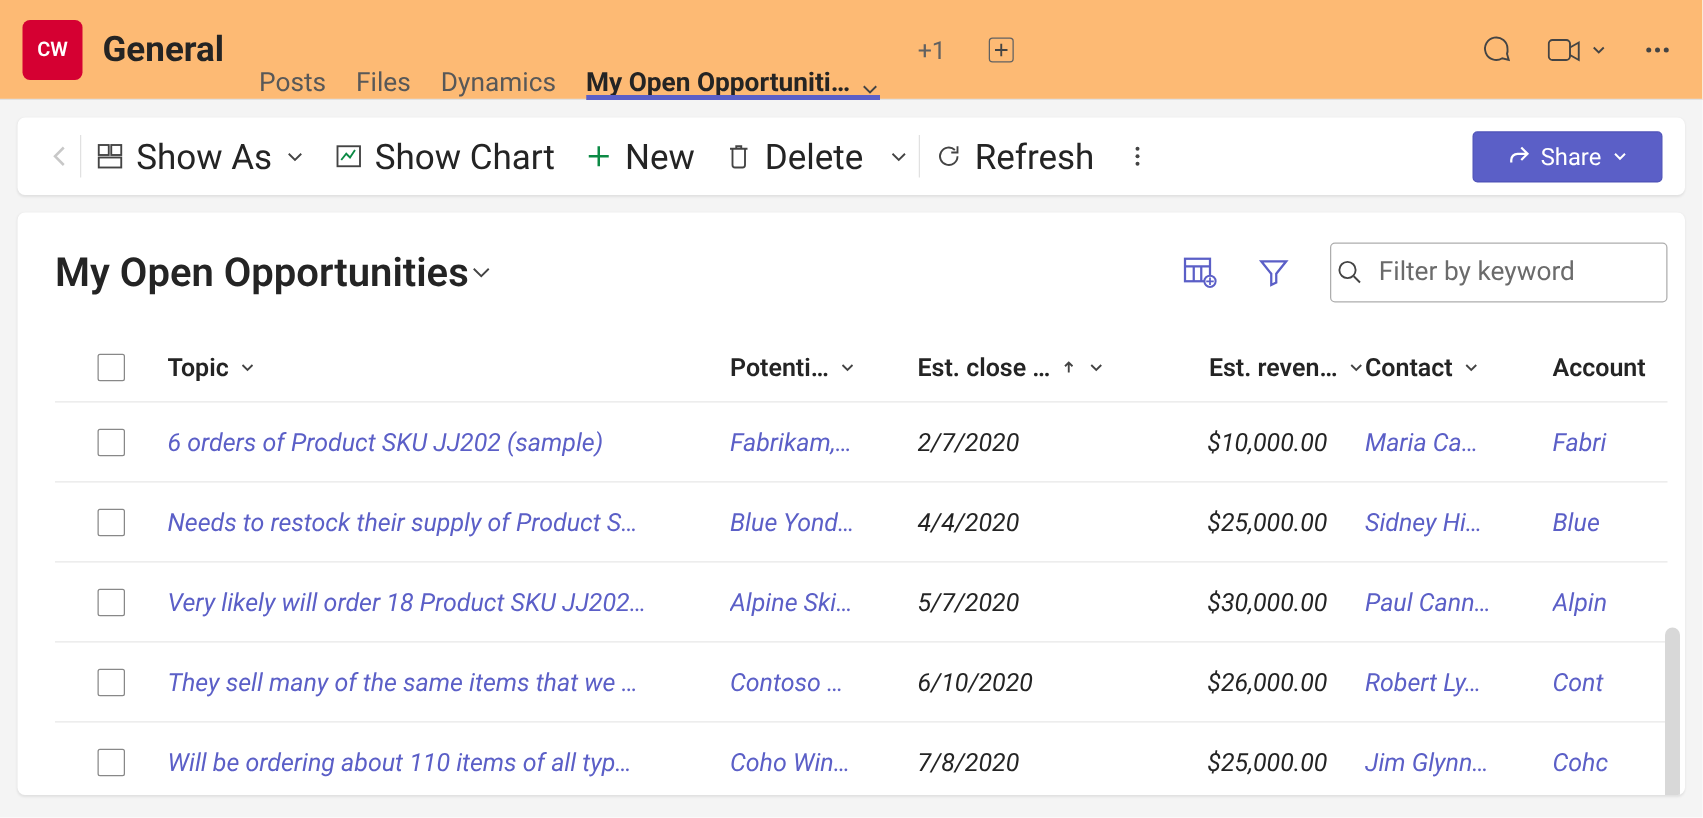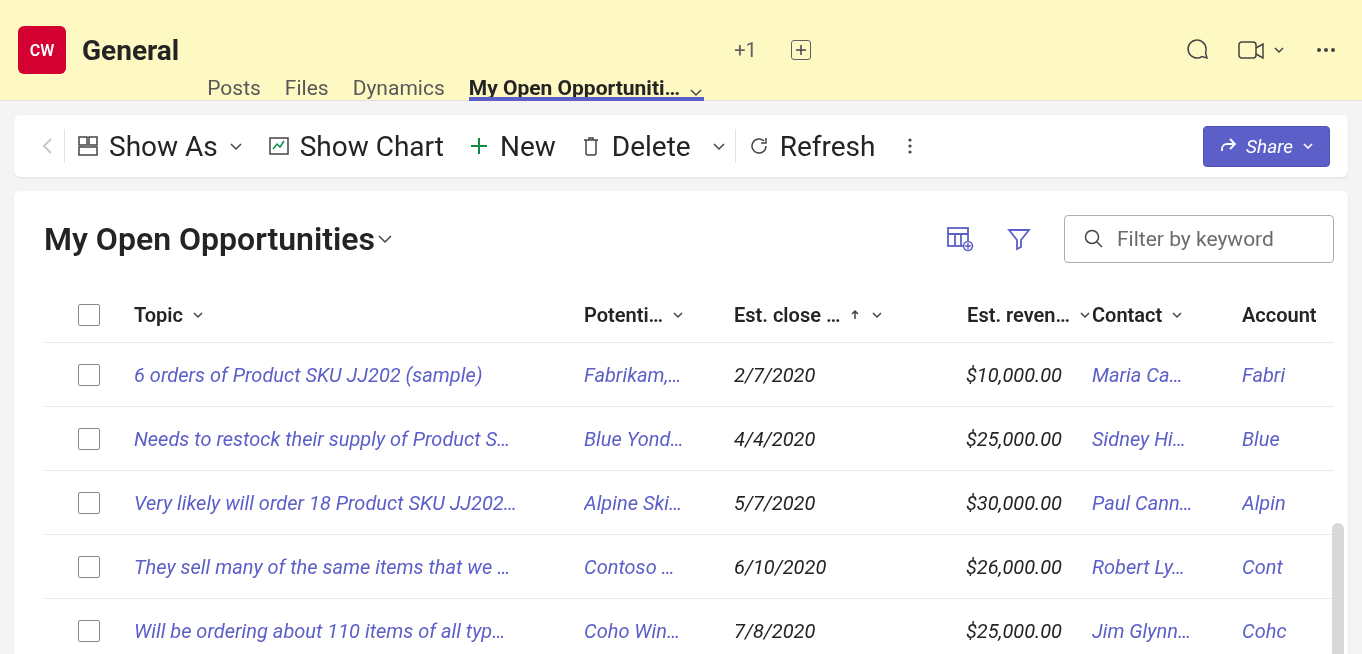--- a/index.html
+++ b/index.html
@@ -10,22 +10,22 @@
     width:1362px;
     height:654px;
     overflow:hidden;
     font-size:20px;
   }
 
   
   .topbar {
     display:flex;
     align-items:center;
-    height:101px;
-    background:#fef9c3;
+    height:80px;
+    background:#fdba74;
     border-bottom:1px solid #e1e1e1;
     padding:0 24px 0 18px;
     position:relative;
   }
   .team-avatar {
     width:48px; height:48px;
     background:#d50032;
     color:#fff;
     border-radius:6px;
     display:flex; align-items:center; justify-content:center;
@@ -69,46 +69,45 @@
     padding:0 18px;
   }
   .cmd { display:flex; align-items:center; gap:10px; cursor:pointer; color:#242424; font-size:28px; padding:0 12px; }
   .cmd .ic { width:22px; height:22px; display:flex; align-items:center; justify-content:center; }
   .vline { width:1px; height:34px; background:#e1e1e1; }
   .cmd-back { width:32px; display:flex; justify-content:center; color:#bfbfbf; }
   .spacer { flex:1; }
   .share-btn {
     background:#5b5fc7; color:#fff;
     border-radius:4px;
-    padding:8px 14px;
+    padding:8px 26px;
     display:flex; align-items:center; gap:8px;
     font-size:19px; cursor:pointer;
     border:1px solid #4e52b8;
-    font-style:italic;
   }
 
   
   .viewcard {
     margin:14px;
     background:#fff;
     border-radius:6px;
     box-shadow:0 1px 2px rgba(0,0,0,.08);
     padding:24px 14px 0 30px;
     height:466px;
     overflow:hidden;
     position:relative;
   }
   .viewheader { display:flex; align-items:center; }
   .viewtitle { font-size:32px; font-weight:600; display:flex; align-items:center; }
   .viewheader .right { margin-left:auto; display:flex; align-items:center; gap:32px; }
   .iconbox { cursor:pointer; }
   .searchbox {
     display:flex; align-items:center; gap:12px;
     border:1px solid #adadad; border-radius:4px;
-    height:48px; width:270px; padding:0 18px;
+    height:48px; width:270px; padding:0 4px;
     color:#6b6b6b; font-size:21px;
   }
 
   
   .grid { margin-top:24px; }
   .gridhead, .gridrow {
     display:grid;
     grid-template-columns:90px 450px 150px 188px 170px 150px 120px;
     align-items:center;
     border-bottom:1px solid #e8e8e8;

